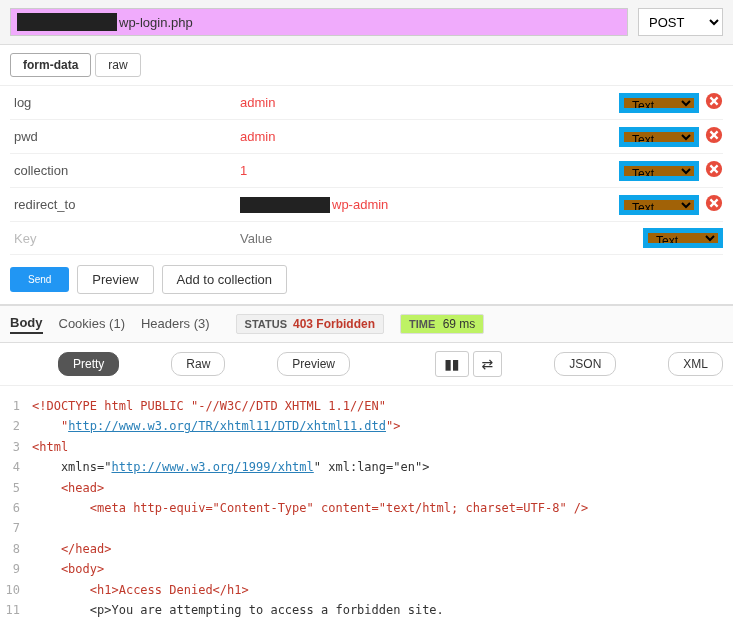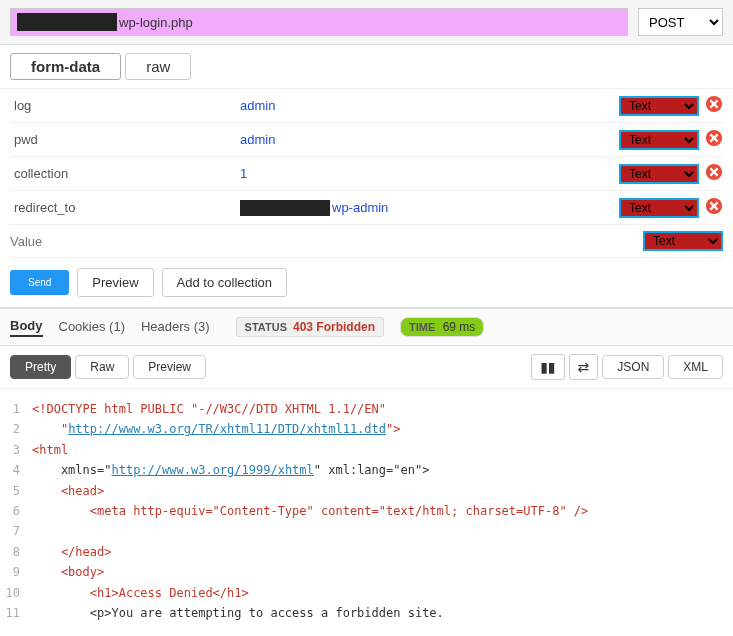--- a/index.html
+++ b/index.html
@@ -14,50 +14,50 @@
     }
     .method-select {
       margin-left: 10px; height: 28px; border: 1px solid #ccc; padding: 0 6px; font-size: 13px; background: #fff; min-width: 80px;
     }
 
     
     .body-type-tabs {
       display: flex; align-items: center; padding: 8px 10px; border-bottom: 1px solid #eee;
     }
     .body-type-tab {
-      padding: 4px 20px; border: 1px solid #ccc; margin-right: 4px; cursor: pointer; background: #fff; font-size: 15px; color: #333;
+      padding: 4px 12px; border: 1px solid #ccc; margin-right: 4px; cursor: pointer; background: #fff; font-size: 12px; color: #333;
     }
     .body-type-tab.active {
       background: #fff; border-color: #aaa; font-weight: bold; border-radius: 3px;
     }
     .body-type-tab:not(.active) { border-radius: 3px; }
 
     
     .form-table { width: 100%; padding: 0 10px; }
     .form-row {
       display: flex; align-items: center; padding: 6px 0; border-bottom: 1px solid #f0f0f0;
     }
     .form-row-key {
       width: 230px; color: #555; font-size: 13px; padding-left: 4px;
     }
     .form-row-key.placeholder { color: #bbb; }
     .form-row-value {
       flex: 1; font-size: 13px; color: #333;
     }
     .form-row-value input {
-      width: 100%; border: none; outline: none; font-size: 13px; color: #1d4ed8; background: transparent;
+      width: 100%; border: none; outline: none; font-size: 13px; color: #ef4444; background: transparent;
     }
     .value-black-box {
       display: inline-block; background: #222; width: 90px; height: 16px; vertical-align: middle; margin-right: 2px;
     }
     .form-row-type {
       display: flex; align-items: center; margin-left: 10px;
     }
     .type-select {
-      height: 20px; border: 2px solid #0ea5e9; padding: 0 4px; font-size: 12px; background: #b91c1c; min-width: 80px;
+      height: 20px; border: 5px solid #0ea5e9; padding: 0 4px; font-size: 12px; background: #a16207; min-width: 80px;
     }
     .remove-btn {
       margin-left: 6px; cursor: pointer; color: #333; font-size: 18px; line-height: 1;
     }
     .remove-btn svg { width: 18px; height: 18px; }
 
     
     .action-bar {
       padding: 10px 10px; display: flex; align-items: center; gap: 8px;
     }
@@ -75,31 +75,31 @@
     }
     .resp-tab { font-size: 13px; cursor: pointer; color: #555; padding-bottom: 2px; }
     .resp-tab.active { color: #333; font-weight: bold; border-bottom: 2px solid #333; }
     .status-badge {
       background: #f0f0f0; border: 1px solid #ddd; padding: 2px 8px; font-size: 12px; color: #333; border-radius: 2px;
       display: flex; align-items: center; gap: 6px; margin-left: 10px;
     }
     .status-label { font-weight: bold; font-size: 11px; color: #555; }
     .status-value { color: #c0392b; font-size: 12px; font-weight: bold; }
     .time-badge {
-      background: #84cc16; border: 1px solid #ddd; padding: 2px 8px; font-size: 12px; color: #333; border-radius: 8px;
+      background: #bef264; border: 1px solid #ddd; padding: 2px 8px; font-size: 12px; color: #333; border-radius: 2px;
     }
     .time-label { font-weight: bold; font-size: 11px; color: #555; }
     .time-value { font-size: 12px; color: #333; }
 
     
     .view-tabs {
       display: flex; align-items: center; padding: 8px 10px; border-bottom: 1px solid #eee; gap: 4px;
     }
     .view-tab {
-      padding: 4px 14px; border: 1px solid #ccc; cursor: pointer; background: #fff; font-size: 12px; color: #333; border-radius: 4px;
+      padding: 4px 14px; border: 1px solid #ccc; cursor: pointer; background: #fff; font-size: 12px; color: #333; border-radius: 10px; margin-left: 48px;
     }
     .view-tab.active { background: #555; color: #fff; border-color: #555; }
     .view-icon-btn {
       padding: 4px 8px; border: 1px solid #ccc; cursor: pointer; background: #fff; font-size: 14px; color: #333; border-radius: 3px;
     }
     .spacer { flex: 1; }
 
     
     .code-view {
       background: #fff; padding: 10px 0; font-family: monospace; font-size: 12px; line-height: 1.7; overflow-x: auto;
@@ -204,20 +204,21 @@
         <svg viewBox="0 0 20 20" fill="#e74c3c" xmlns="http://www.w3.org/2000/svg">
             <circle cx="10" cy="10" r="9" fill="#e74c3c"></circle>
             <line x1="6" y1="6" x2="14" y2="14" stroke="#fff" stroke-width="2.5"></line>
             <line x1="14" y1="6" x2="6" y2="14" stroke="#fff" stroke-width="2.5"></line>
           </svg>
       </span>
     </div>
   </div>
 
   <div class="form-row">
+    <div class="form-row-key placeholder">Key</div>
     <div class="form-row-value" style="color:#bbb;">
       <input type="text" placeholder="Value" style="width: 100%; border: none; outline: none; font-size: 13px; color: rgb(187, 187, 187);">
     </div>
     <div class="form-row-type">
       <select class="type-select">
         <option>Text</option><option>File</option>
       </select>
     </div>
   </div>
 </div>

